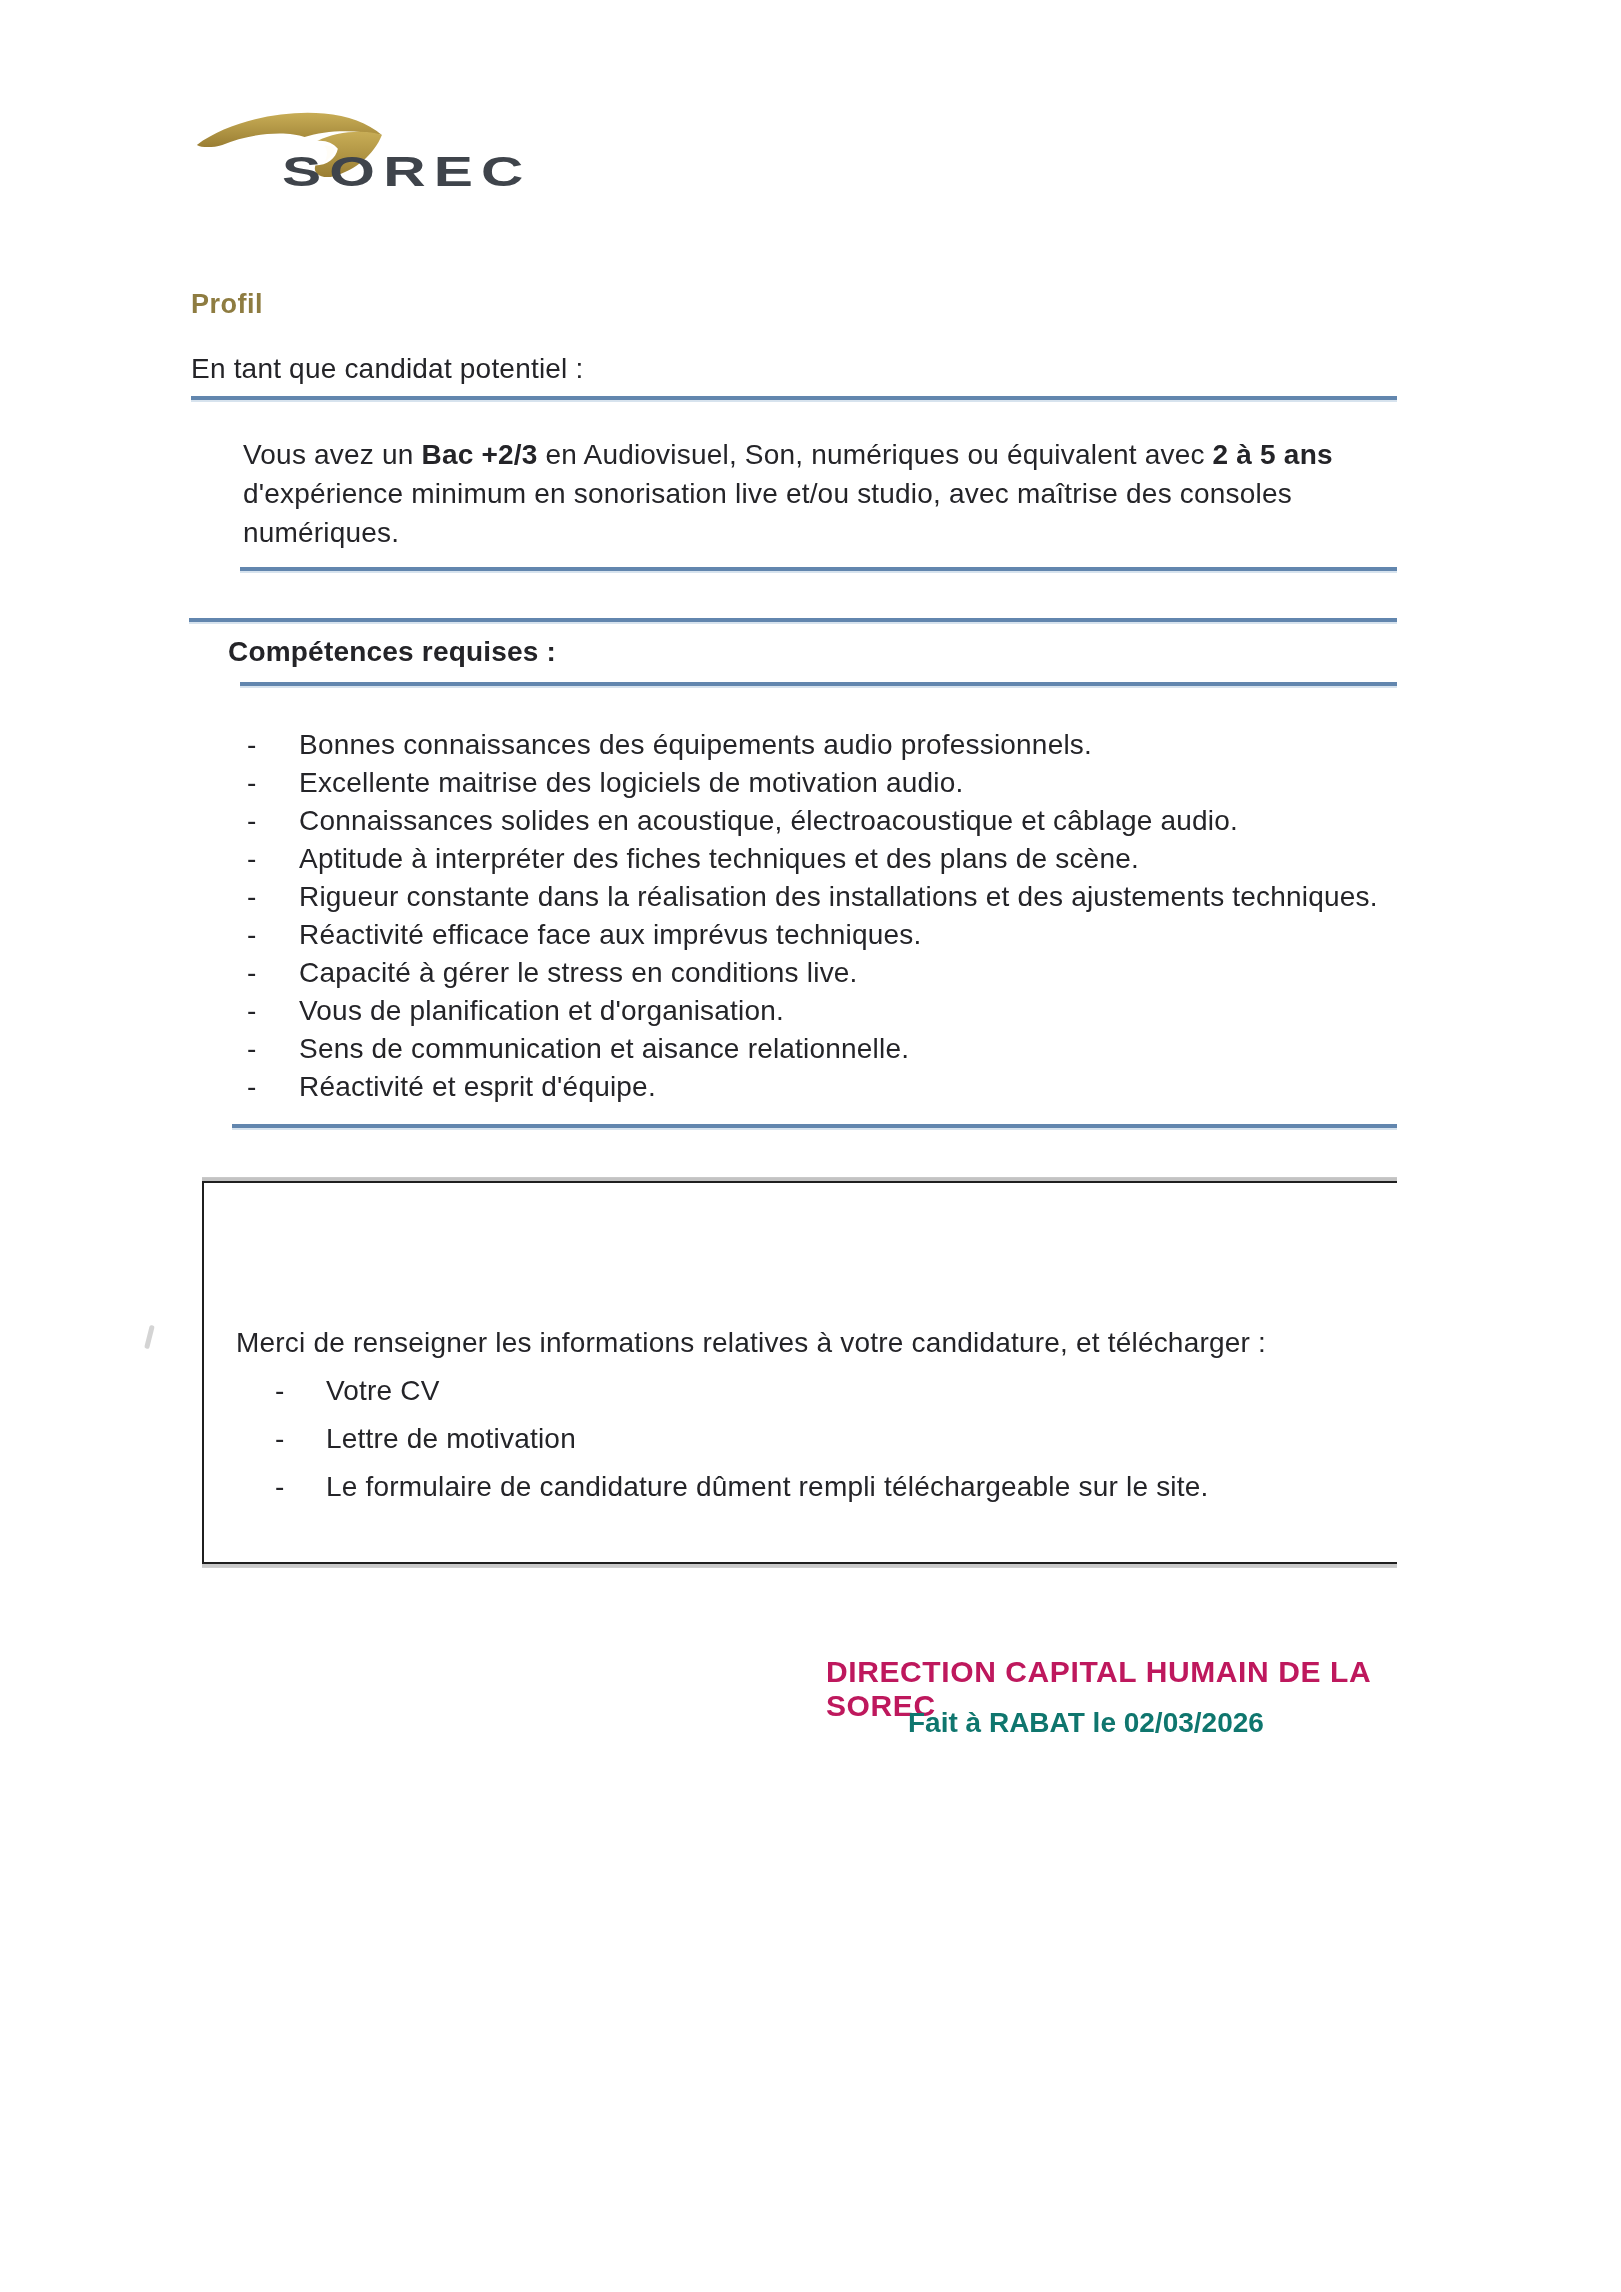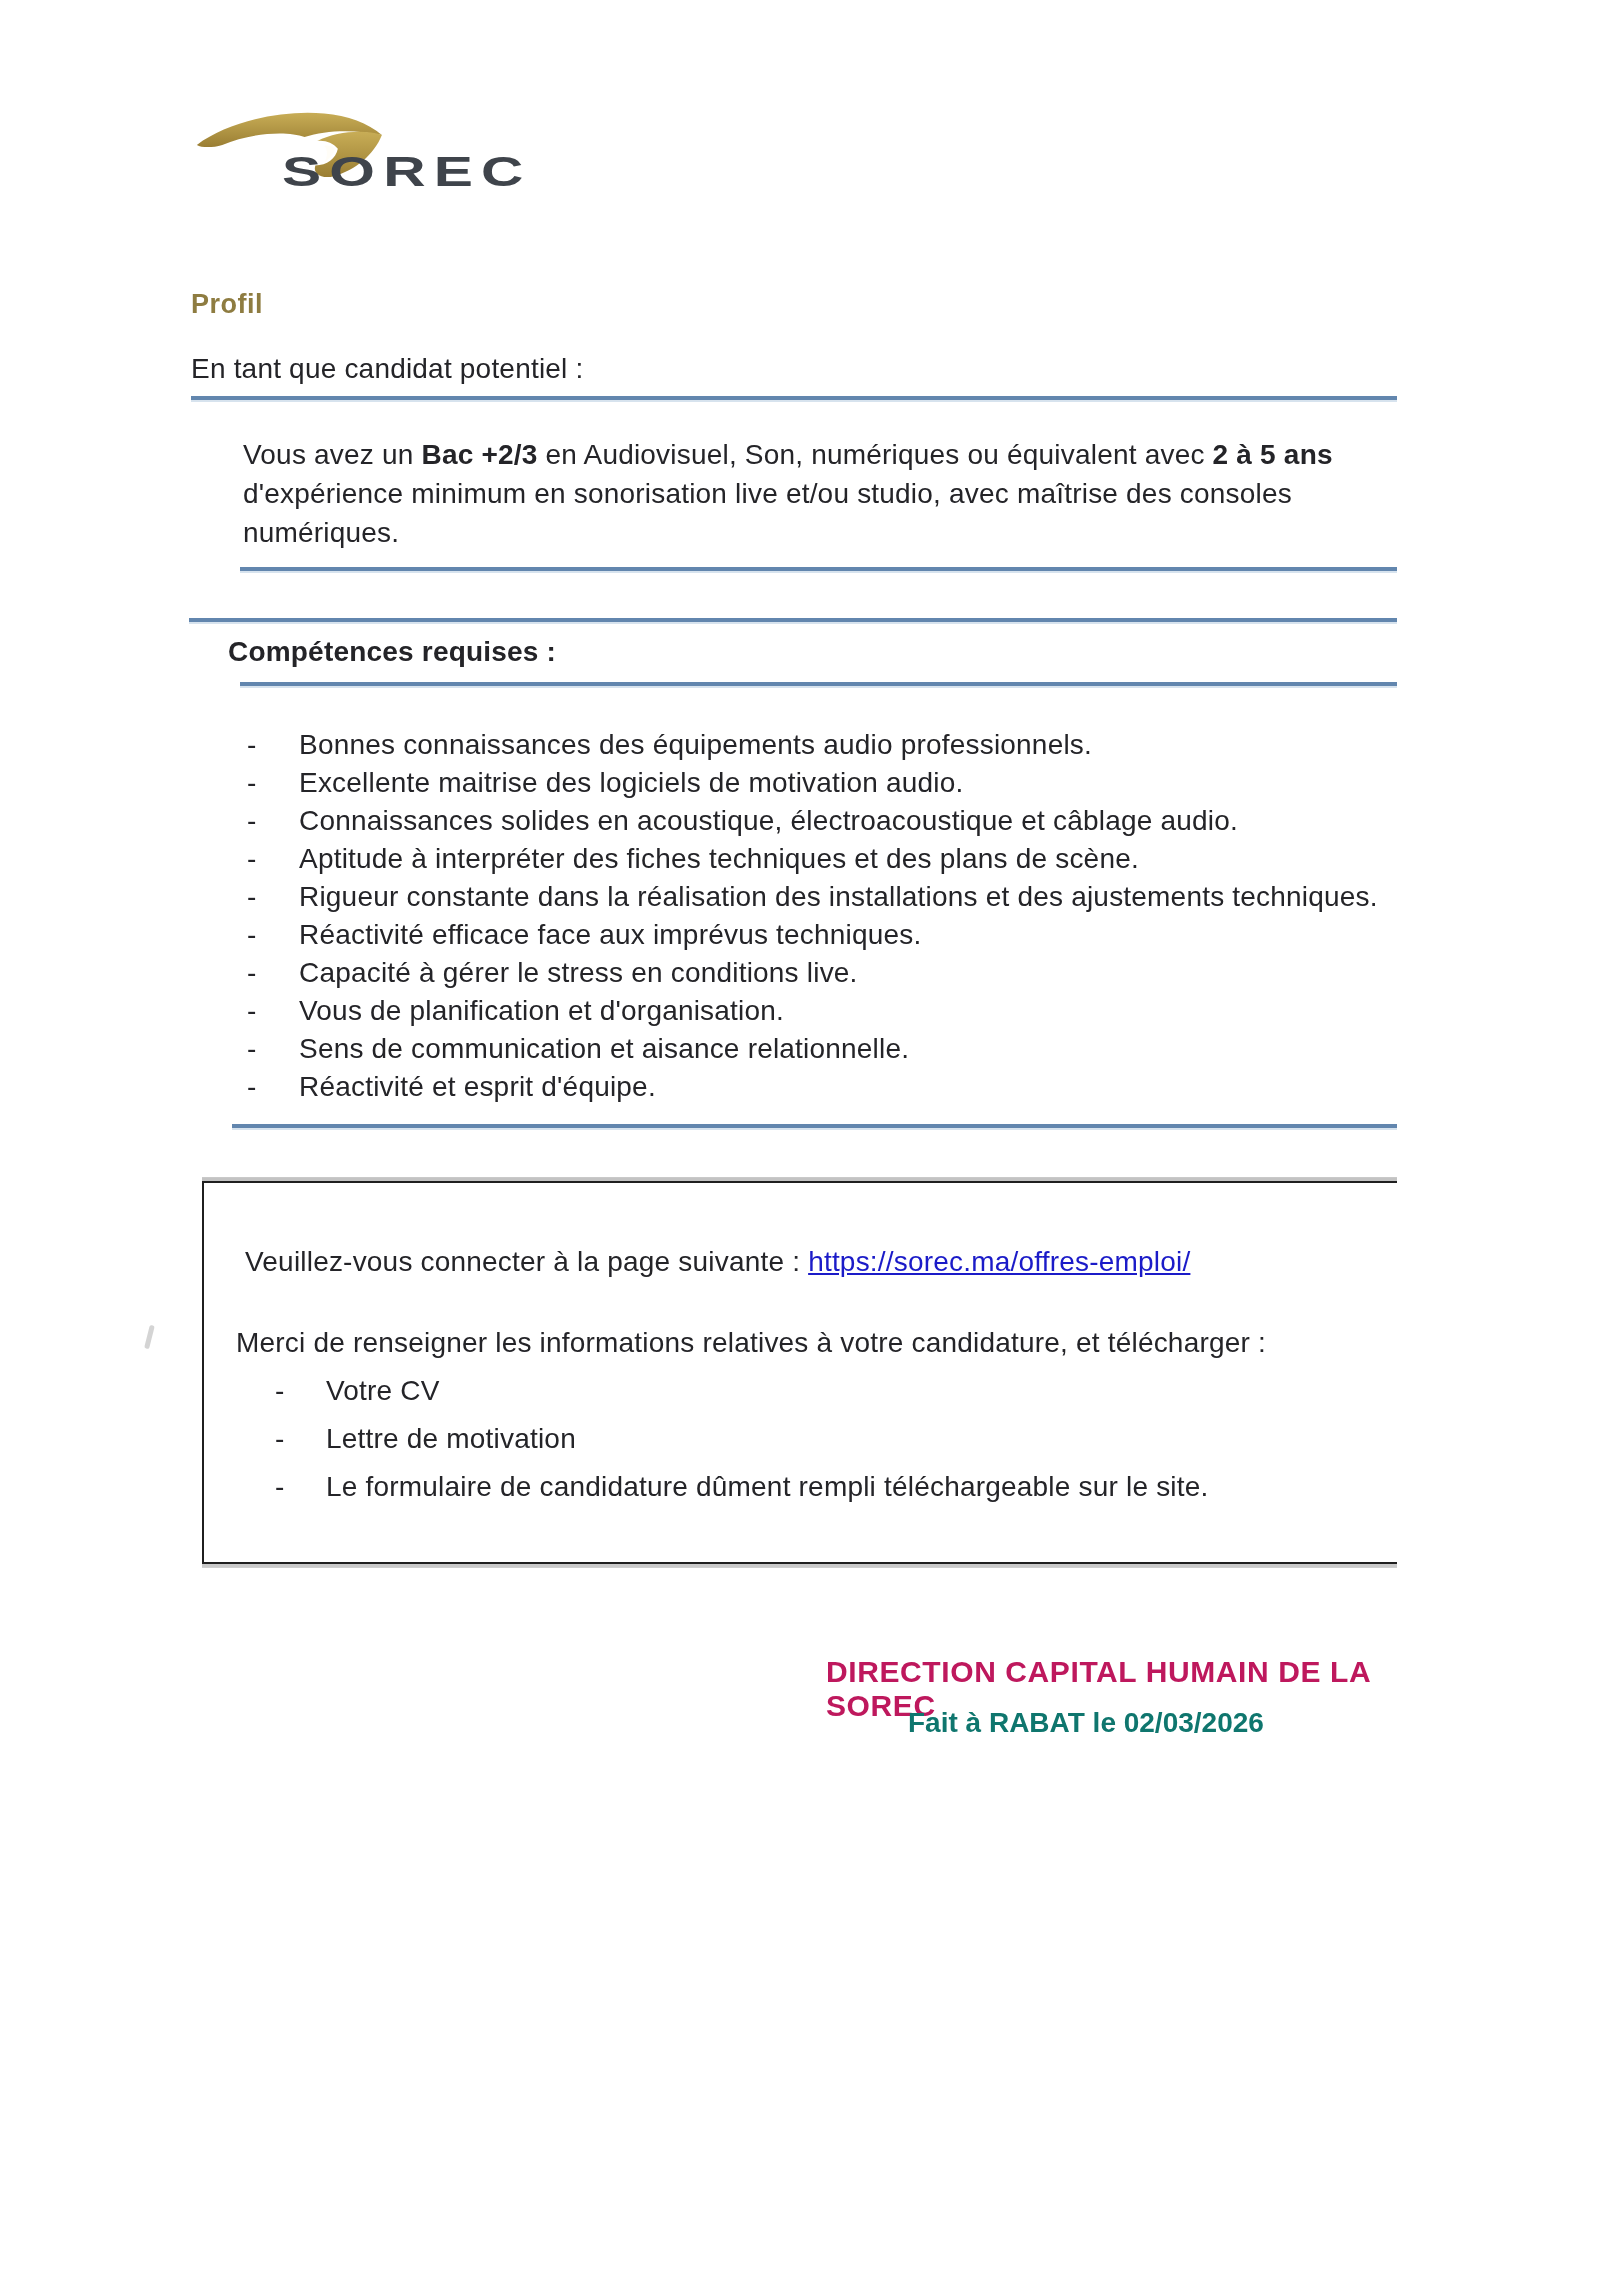--- a/index.html
+++ b/index.html
@@ -140,21 +140,20 @@
         <span>Réactivité et esprit d'équipe.</span>
       </div>
   </div>
 
   <div class="abs hr" style="left:232px; top:1124px; width:1229px;"></div>
 
   <div class="abs stray-mark" style="left:147px; top:1325px;"></div>
 
   <div class="abs app-box" style="left:202px; top:1181px; width:1338px; height:383px;">
 
-    <div class="abs body-text" style="left:41px; top:63px;"><span>Veuillez-vous connecter à la page suivante : </span><a class="link" href="#">https://sorec.ma/offres-emploi/</a></div>
 
     <div class="abs body-text" style="left:32px; top:144px;">Merci de renseigner les informations relatives à votre candidature, et télécharger :</div>
 
     <div class="abs body-text box-list" style="left:71px; top:192px;">
       <div class="dash-row">
           <span class="dash">-</span>
           <span>Votre CV</span>
         </div>
       <div class="dash-row">
           <span class="dash">-</span>

